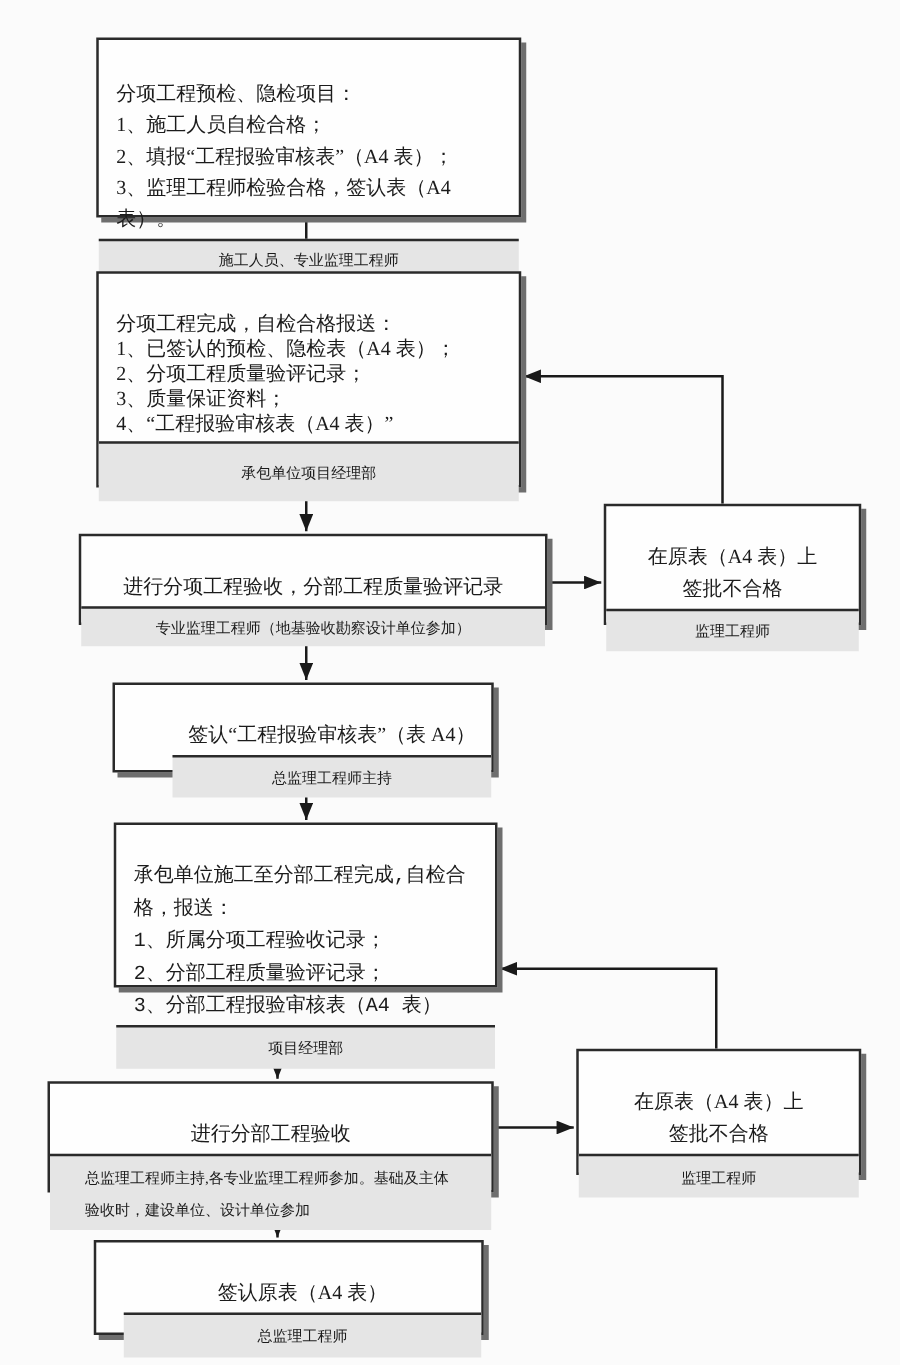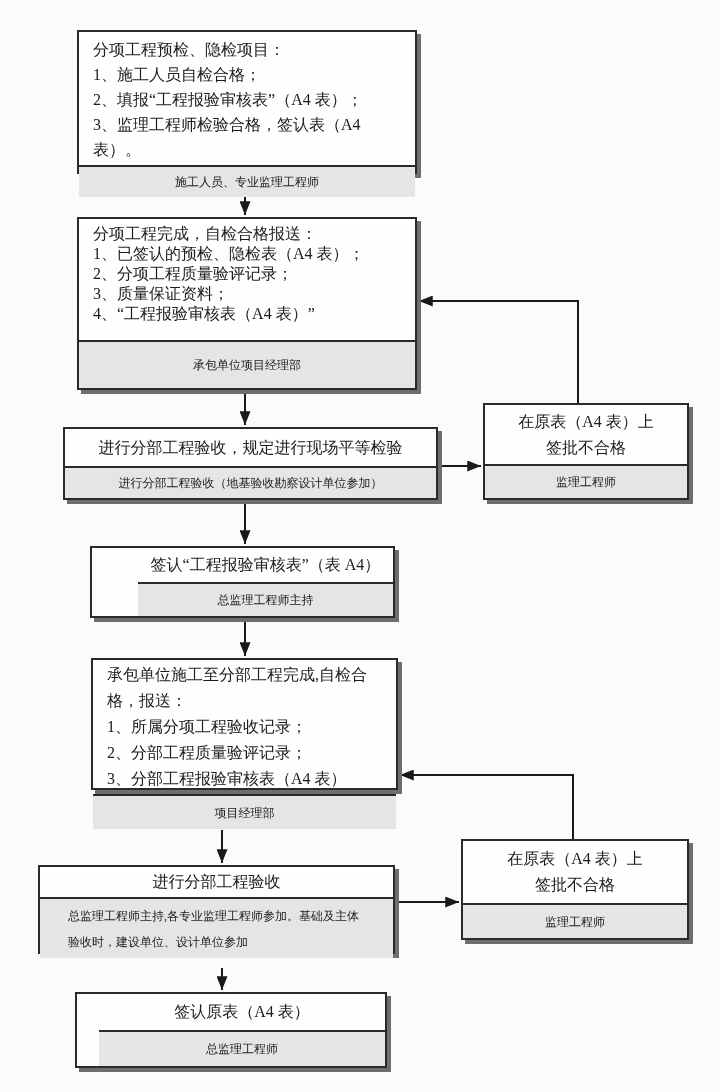--- a/index.html
+++ b/index.html
@@ -15,39 +15,40 @@
     position:absolute;z-index:2;display:flex;flex-direction:column;
     box-sizing:border-box;
     border:2px solid var(--box-border,#2a2a2a);
     background:var(--box-body,#fefefe);
     box-shadow:4px 4px 0 var(--box-shadow,#6e6e6e);
   }
   .box-body{
     flex:1 1 auto;white-space:pre-line;
     font-size:16px;line-height:25px;
     padding:5px 8px 3px 14px;
+    margin-top:26px;
   }
   .box.center .box-body{
     display:flex;align-items:center;justify-content:center;
     text-align:center;line-height:26px;padding:2px 6px;
   }
   .box-footer{
     flex:0 0 auto;box-sizing:border-box;
     border-top:2px solid var(--box-border,#2a2a2a);
     background:var(--box-footer,#e5e5e5);
     display:flex;align-items:center;justify-content:center;
     text-align:center;font-size:12px;line-height:20px;
     padding:0 6px;
   }
   #b1{left:77px;top:30px;width:340px;height:144px;}   #b1 .box-footer{height:32px;}
   #b2{left:77px;top:217px;width:340px;height:173px;}  #b2 .box-footer{height:48px;} #b2 .box-body{line-height:20px;}
   #b3{left:63px;top:427px;width:375px;height:73px;}   #b3 .box-footer{height:32px;}
   #r1{left:483px;top:403px;width:206px;height:97px;}  #r1 .box-footer{height:34px;}
   #b4{left:90px;top:546px;width:305px;height:72px;padding-left:46px;}   #b4 .box-footer{height:34px;}
-  #b5{left:91px;top:658px;width:307px;height:132px;}  #b5 .box-footer{height:35px;} #b5 .box-body{line-height:26px;padding:2px 6px 2px 14px;}
+  #b5{left:91px;top:658px;width:307px;height:132px;font-family:Liberation Mono, monospace;}  #b5 .box-footer{height:35px;} #b5 .box-body{line-height:26px;padding:2px 6px 2px 14px;}
   #b6{left:38px;top:865px;width:357px;height:89px;}  #b6 .box-footer{height:61px;justify-content:flex-start;text-align:left;padding:2px 28px;line-height:26px;}
   #r2{left:461px;top:839px;width:228px;height:101px;} #r2 .box-footer{height:35px;}
   #b7{left:75px;top:992px;width:312px;height:76px;padding-left:22px;}   #b7 .box-footer{height:36px;}
 </style>
 </head>
 <body>
 
 <div class="canvas">
 
   <svg class="connectors" width="720" height="1092" viewBox="0 0 720 1092">
@@ -81,22 +82,22 @@
   <div class="box" id="b2">
     <div class="box-body">分项工程完成，自检合格报送：
 1、已签认的预检、隐检表（A4 表）；
 2、分项工程质量验评记录；
 3、质量保证资料；
 4、“工程报验审核表（A4 表）”</div>
     <div class="box-footer">承包单位项目经理部</div>
   </div>
 
   <div class="box center" id="b3">
-    <div class="box-body">进行分部工程验收，规定进行现场平等检验</div>
-    <div class="box-footer">进行分部工程验收（地基验收勘察设计单位参加）</div>
+    <div class="box-body">进行分项工程验收，分部工程质量验评记录</div>
+    <div class="box-footer">专业监理工程师（地基验收勘察设计单位参加）</div>
   </div>
 
   <div class="box center" id="r1">
     <div class="box-body">在原表（A4 表）上
 签批不合格</div>
     <div class="box-footer">监理工程师</div>
   </div>
 
   <div class="box center" id="b4">
     <div class="box-body">签认“工程报验审核表”（表 A4）</div>

